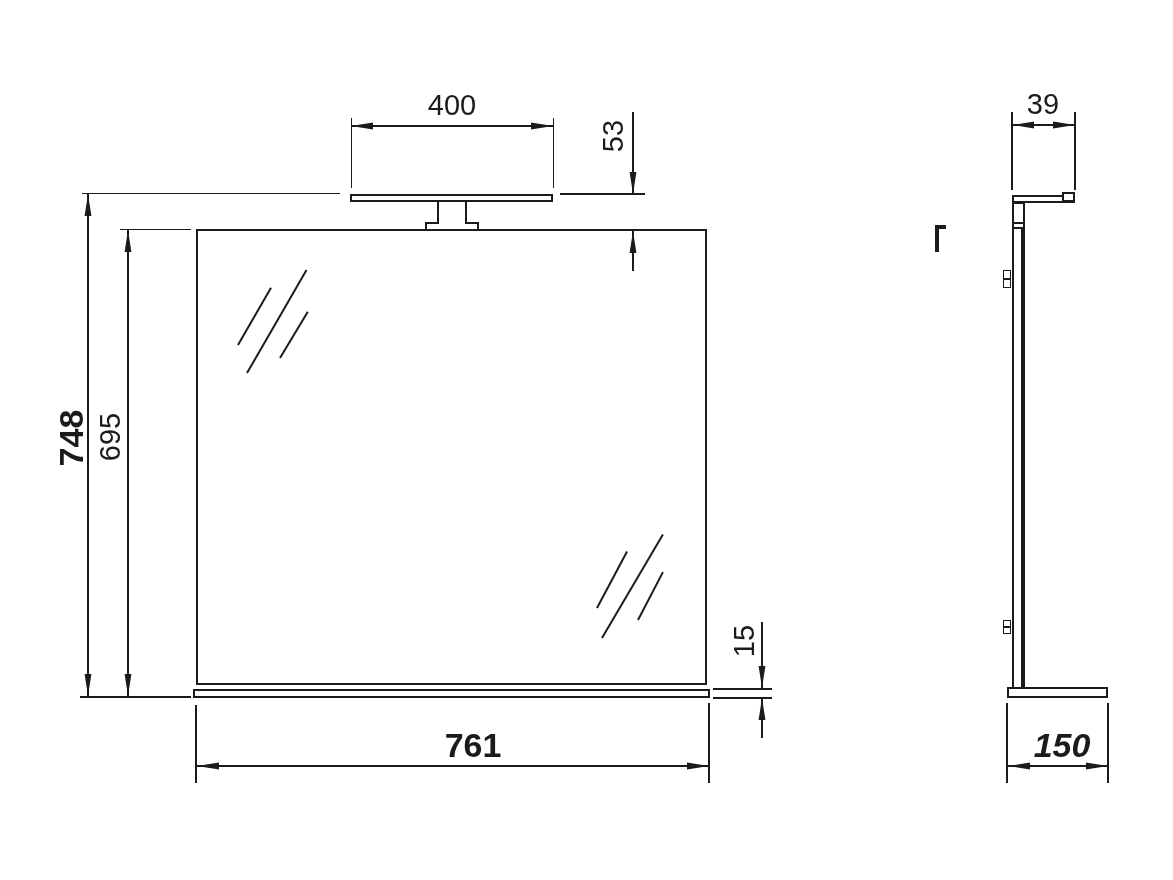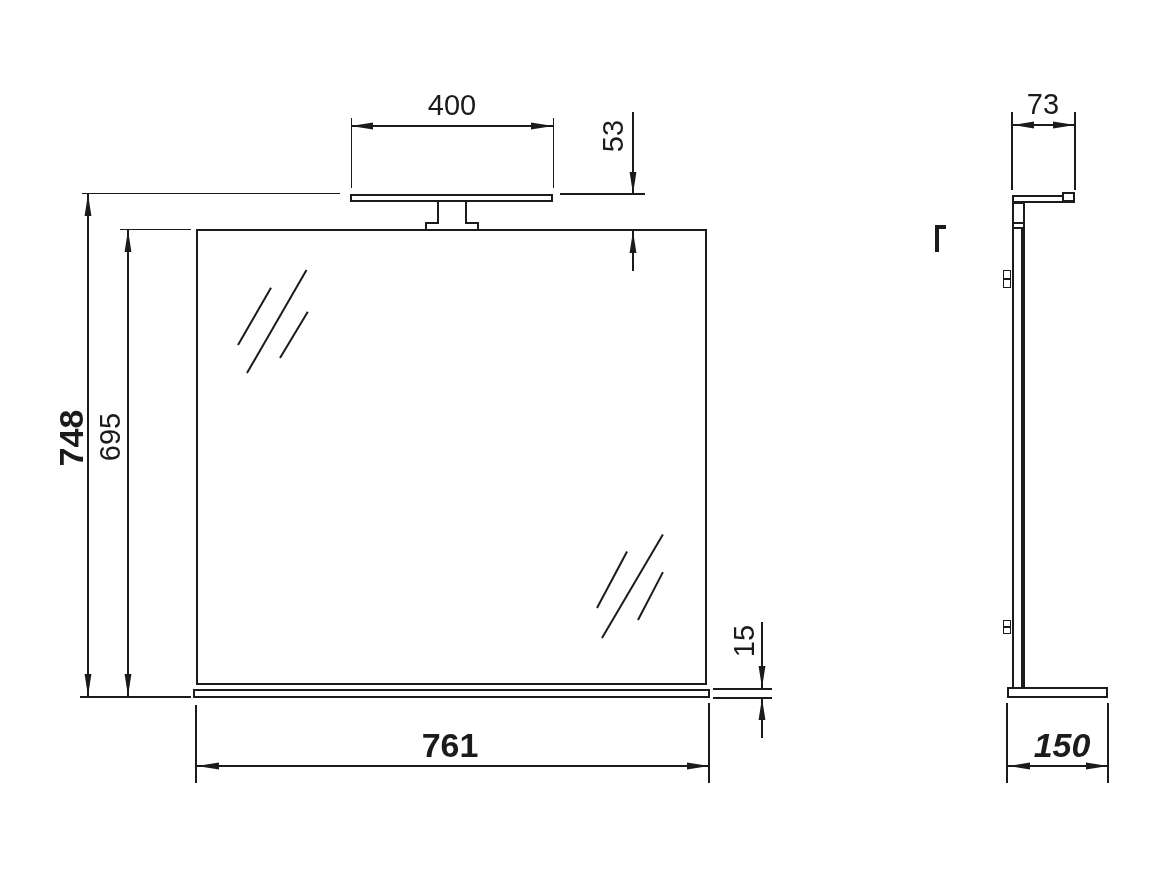--- a/index.html
+++ b/index.html
@@ -91,21 +91,21 @@
       <div class="ln" style="left:761px;top:698px;width:1.5px;height:40px;"></div>
       <div class="lbl v" style="left:704px;top:627px;width:80px;height:28px;line-height:28px;">15</div>
     </div>
 
     <div>
       <div class="ln" style="left:195px;top:705px;width:1.5px;height:78px;"></div>
       <div class="ln" style="left:708px;top:703px;width:1.5px;height:80px;"></div>
       <div class="ln" style="left:196px;top:765px;width:513px;height:1.5px;"></div>
       <div class="ar h ar-l" style="left:197px;top:761.5px;"></div>
       <div class="ar h ar-r" style="left:687px;top:761.5px;"></div>
-      <div class="lbl b" style="left:390px;top:729px;width:120px;height:32px;line-height:32px;">761</div>
+      <div class="lbl b" style="left:413px;top:729px;width:120px;height:32px;line-height:32px;">761</div>
     </div>
   </div>
 
   <div>
 
     <div class="rect" style="left:1012px;top:195px;width:63px;height:8px;"></div>
     <div class="rect" style="left:1062px;top:192px;width:13px;height:10px;"></div>
 
     <div class="rect" style="left:1012px;top:202px;width:13px;height:27px;"></div>
     <div class="ln" style="left:1012px;top:222px;width:13px;height:1.5px;"></div>
@@ -122,21 +122,21 @@
 
     <div class="ln" style="left:935px;top:225px;width:3.5px;height:27px;"></div>
     <div class="ln" style="left:935px;top:225px;width:11px;height:3.5px;"></div>
 
     <div>
       <div class="ln" style="left:1011px;top:112px;width:1.5px;height:78px;"></div>
       <div class="ln" style="left:1074px;top:112px;width:1.5px;height:78px;"></div>
       <div class="ln" style="left:1012px;top:124px;width:63px;height:1.5px;"></div>
       <div class="ar h ar-l" style="left:1012px;top:120.5px;"></div>
       <div class="ar h ar-r" style="left:1053px;top:120.5px;"></div>
-      <div class="lbl" style="left:993px;top:91px;width:100px;height:26px;line-height:26px;">73</div>
+      <div class="lbl" style="left:993px;top:91px;width:100px;height:26px;line-height:26px;">39</div>
     </div>
 
     <div>
       <div class="ln" style="left:1006px;top:703px;width:1.5px;height:80px;"></div>
       <div class="ln" style="left:1107px;top:703px;width:1.5px;height:80px;"></div>
       <div class="ln" style="left:1007px;top:765px;width:101px;height:1.5px;"></div>
       <div class="ar h ar-l" style="left:1008px;top:761.5px;"></div>
       <div class="ar h ar-r" style="left:1086px;top:761.5px;"></div>
       <div class="lbl b" style="left:962px;top:729px;width:200px;height:32px;line-height:32px;font-style:italic;">150</div>
     </div>

